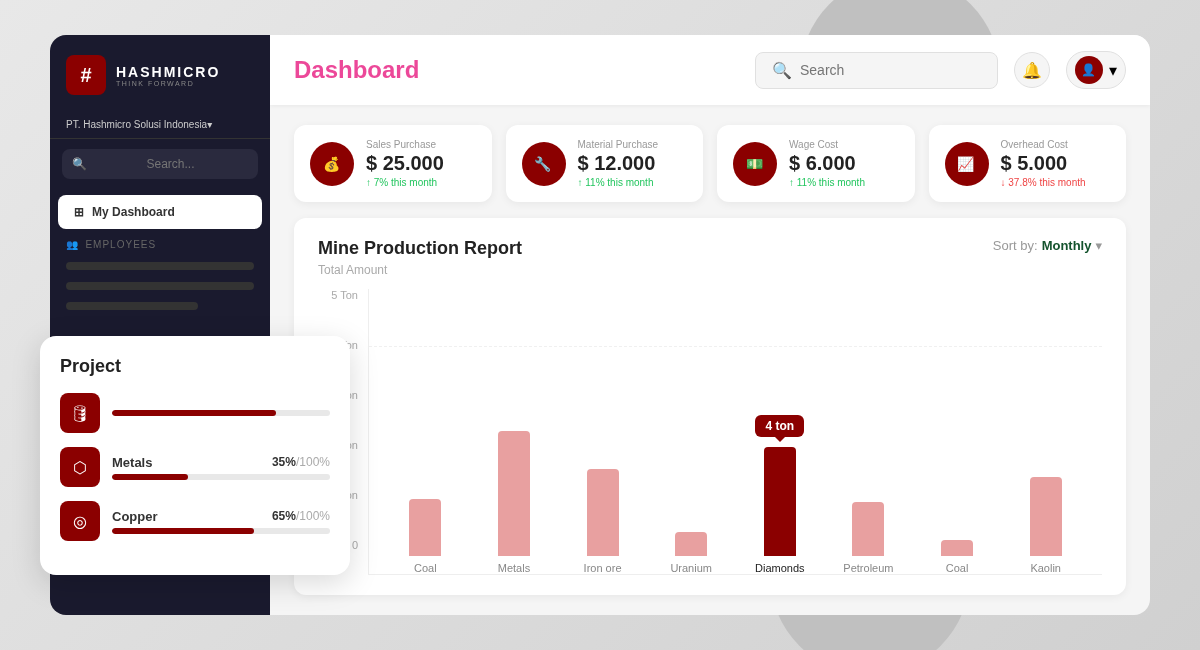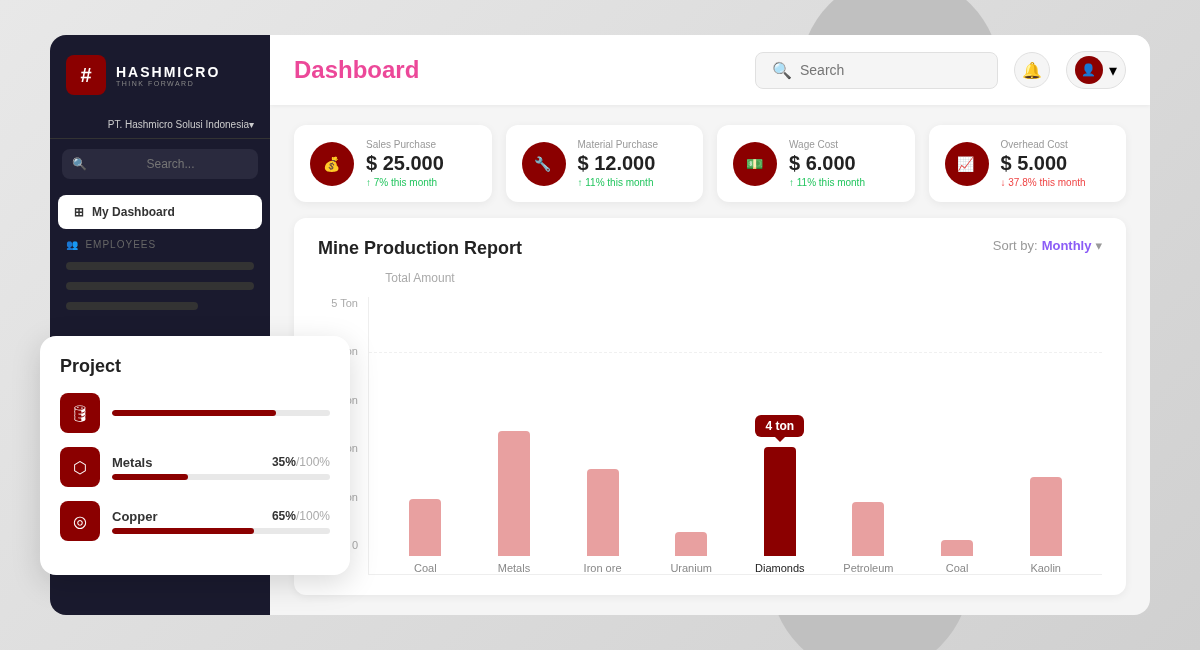--- a/index.html
+++ b/index.html
@@ -93,21 +93,21 @@
     .logo-tagline {
       color: #888;
       font-size: 7px;
       letter-spacing: 1.5px;
       text-transform: uppercase;
     }
 
     .company-selector {
       display: flex;
       align-items: center;
-      justify-content: flex-end;
+      justify-content: flex-start;
       padding: 8px 16px;
       color: #ccc;
       font-size: 11px;
       border-bottom: 1px solid #333;
       margin-bottom: 10px;
       cursor: pointer;
     }
 
     .company-selector span {
       font-size: 10px;
@@ -350,35 +350,34 @@
 
     .chart-title {
       font-size: 18px;
       font-weight: 700;
       color: #222;
     }
 
     .chart-subtitle {
       font-size: 12px;
       color: #aaa;
-      margin-top: 12px;
-      text-align: center;
+      margin-top: 4px;
     }
 
     .sort-control {
       font-size: 13px;
       color: #999;
       cursor: pointer;
       display: flex;
       align-items: center;
       gap: 4px;
     }
 
     .sort-value {
-      color: #8b5cf6;
+      color: #14532d;
       font-weight: 600;
     }
 
     
     .bar-chart-container {
       flex: 1;
       display: flex;
       flex-direction: column;
       margin-top: 8px;
     }

